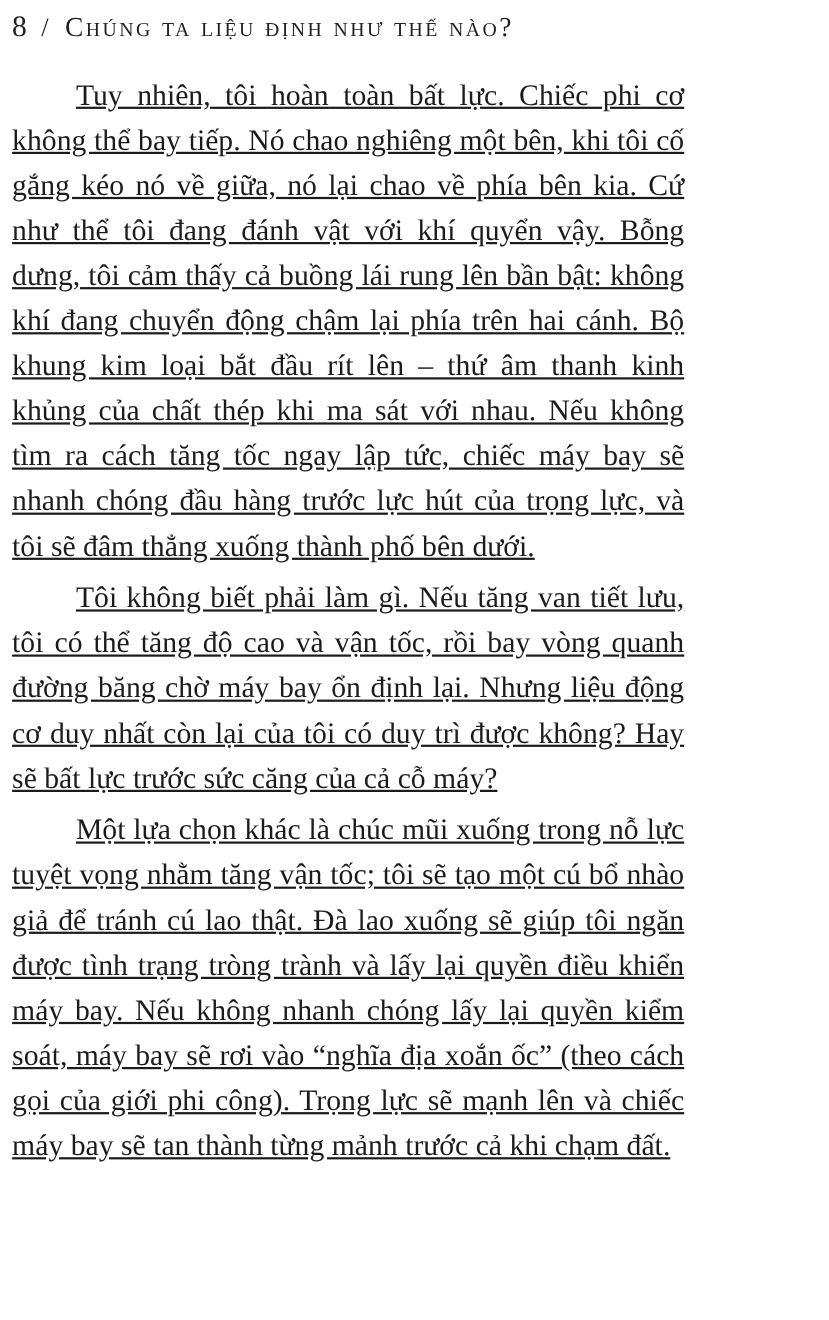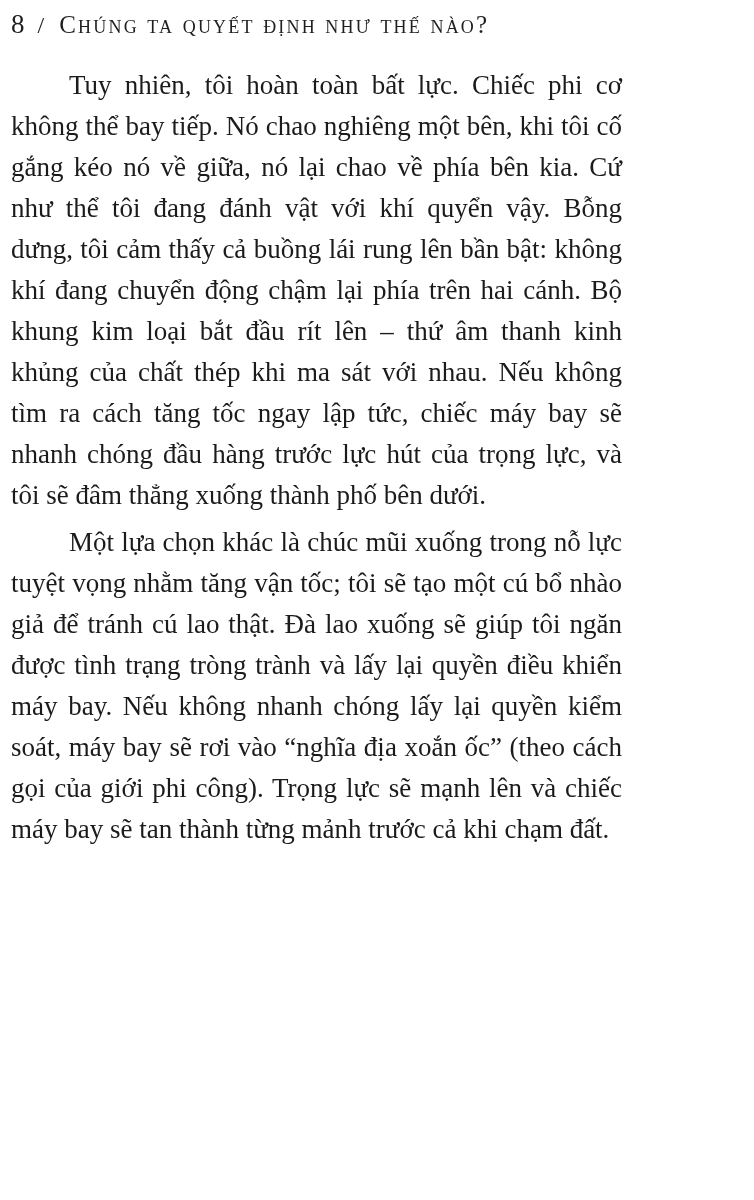--- a/index.html
+++ b/index.html
@@ -37,36 +37,38 @@
     font-variant: small-caps;
     font-size: 25px;
     letter-spacing: 2.2px;
   }
   .body-text {
     margin-top: 25px;
     font-size: 27px;
     line-height: 41px;
     text-align: justify;
     text-justify: inter-word;
+    text-decoration: underline;
   }
   .body-text p {
     margin: 0 0 6px 0;
     text-indent: 58px;
   }
   .body-text p:last-child {
     margin-bottom: 16px;
   }
 </style>
 </head>
 <body>
 
 <div class="page">
 
   <header class="running-head">
-    <span class="page-number">8</span><span class="separator">/</span><span class="chapter-title">Chúng ta quyết định như thế nào?</span>
+    <span class="page-number">8</span><span class="separator">/</span><span class="chapter-title">Chúng ta liệu định như thế nào?</span>
   </header>
 
   <main class="body-text">
     <p>Tuy nhiên, tôi hoàn toàn bất lực. Chiếc phi cơ không thể bay tiếp. Nó chao nghiêng một bên, khi tôi cố gắng kéo nó về giữa, nó lại chao về phía bên kia. Cứ như thể tôi đang đánh vật với khí quyển vậy. Bỗng dưng, tôi cảm thấy cả buồng lái rung lên bần bật: không khí đang chuyển động chậm lại phía trên hai cánh. Bộ khung kim loại bắt đầu rít lên – thứ âm thanh kinh khủng của chất thép khi ma sát với nhau. Nếu không tìm ra cách tăng tốc ngay lập tức, chiếc máy bay sẽ nhanh chóng đầu hàng trước lực hút của trọng lực, và tôi sẽ đâm thẳng xuống thành phố bên dưới.</p>
+    <p>Tôi không biết phải làm gì. Nếu tăng van tiết lưu, tôi có thể tăng độ cao và vận tốc, rồi bay vòng quanh đường băng chờ máy bay ổn định lại. Nhưng liệu động cơ duy nhất còn lại của tôi có duy trì được không? Hay sẽ bất lực trước sức căng của cả cỗ máy?</p>
     <p>Một lựa chọn khác là chúc mũi xuống trong nỗ lực tuyệt vọng nhằm tăng vận tốc; tôi sẽ tạo một cú bổ nhào giả để tránh cú lao thật. Đà lao xuống sẽ giúp tôi ngăn được tình trạng tròng trành và lấy lại quyền điều khiển máy bay. Nếu không nhanh chóng lấy lại quyền kiểm soát, máy bay sẽ rơi vào “nghĩa địa xoắn ốc” (theo cách gọi của giới phi công). Trọng lực sẽ mạnh lên và chiếc máy bay sẽ tan thành từng mảnh trước cả khi chạm đất.</p>
   </main>
 
 </div>
 
 </body></html>

